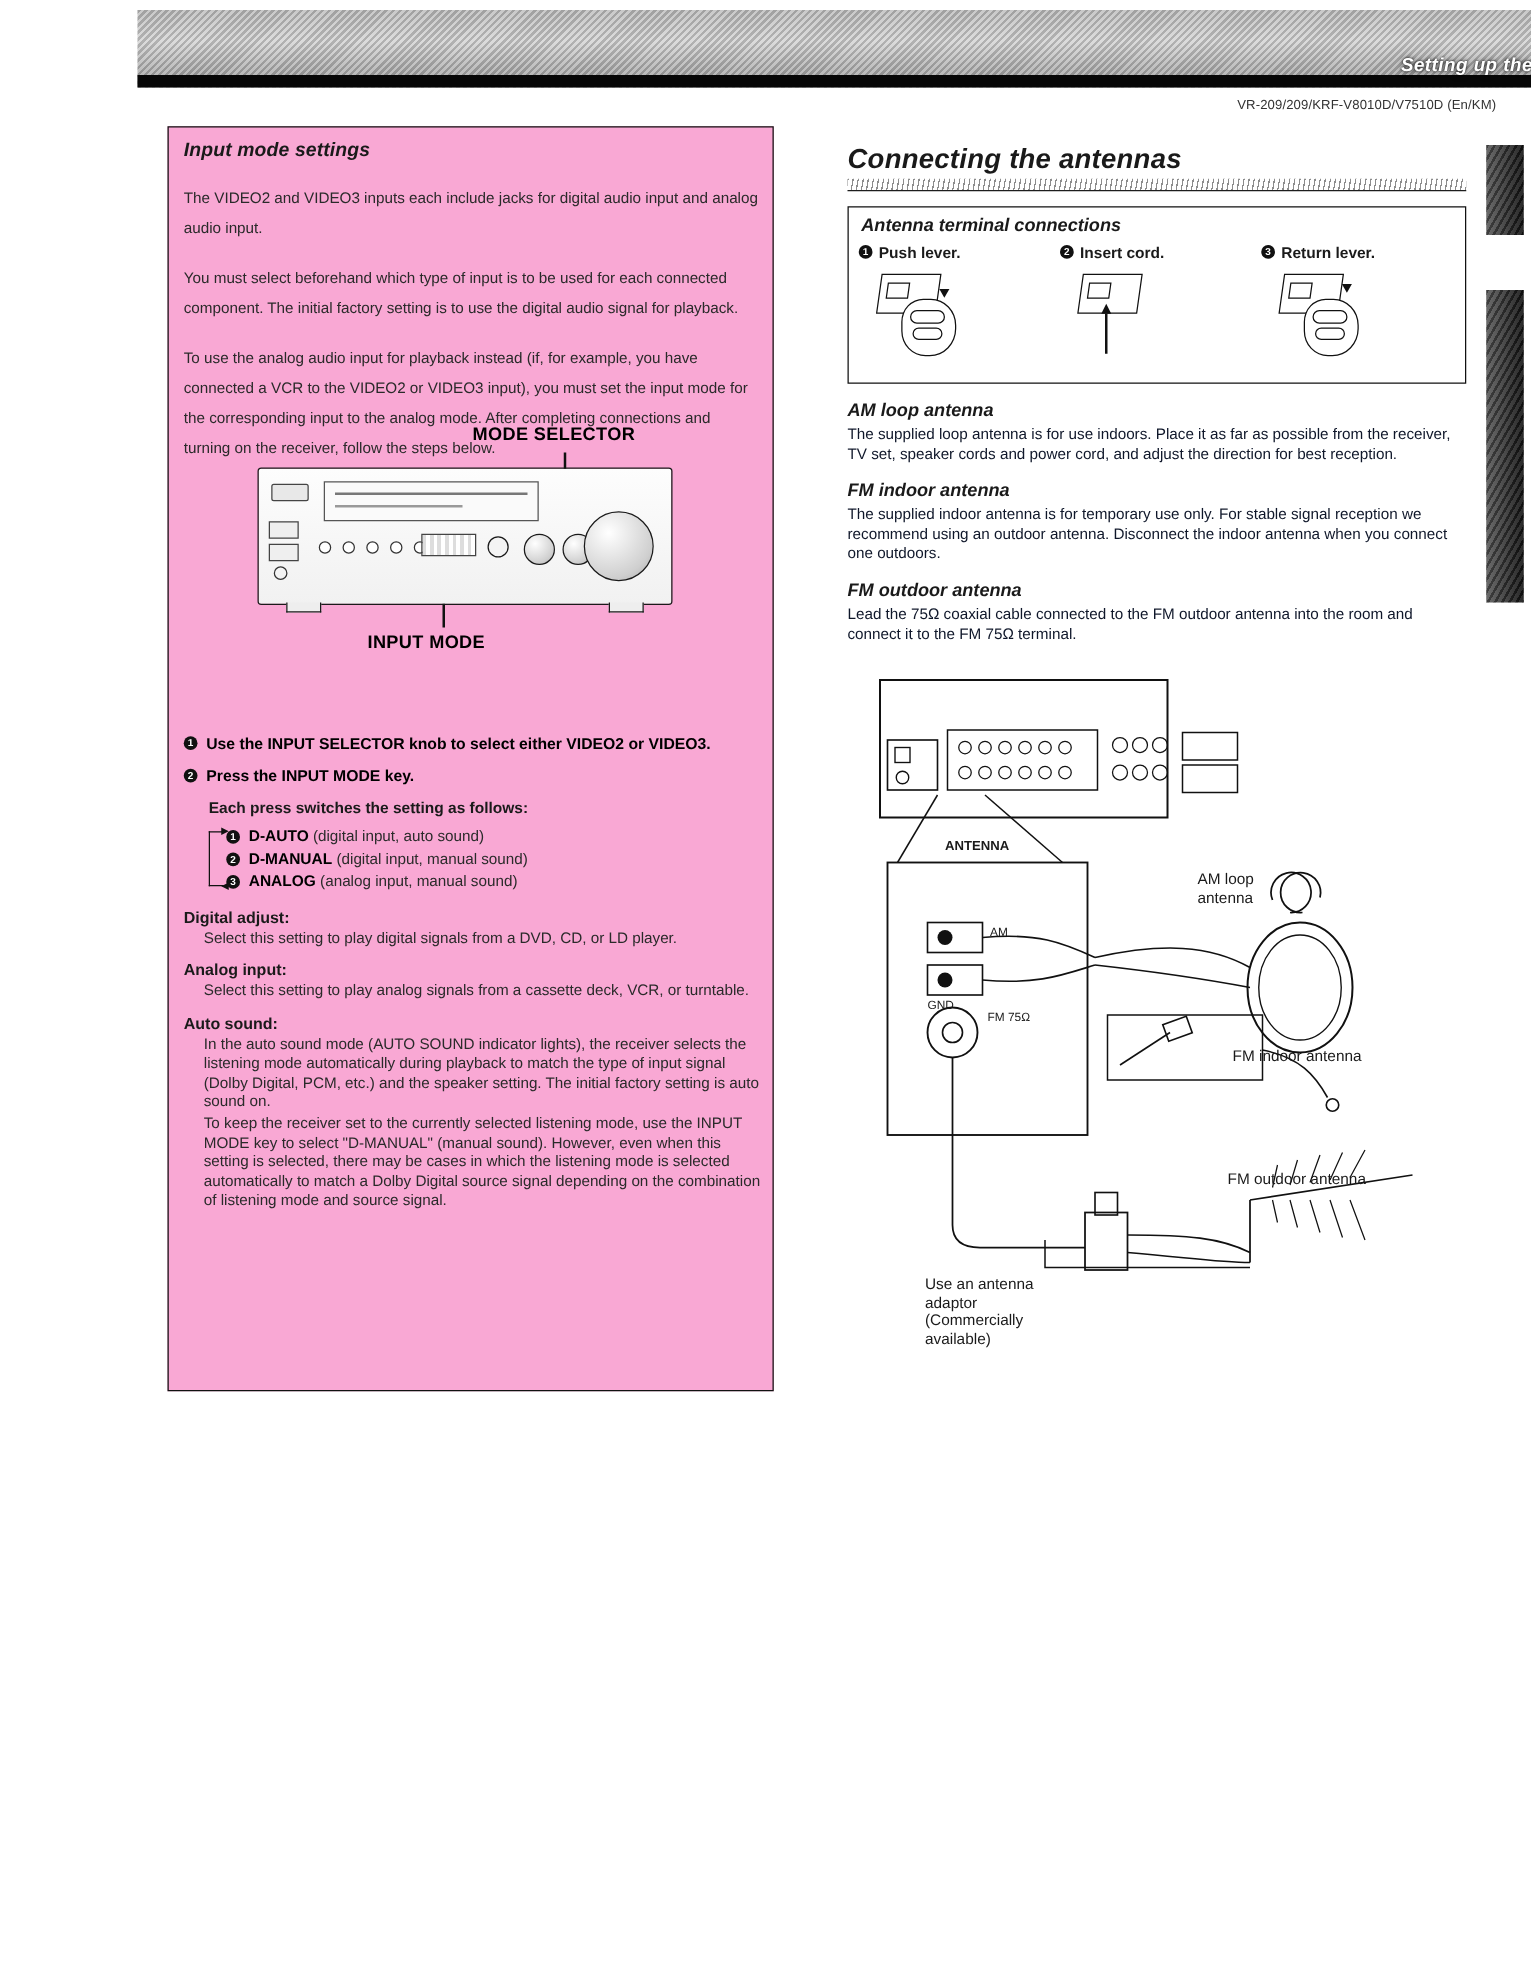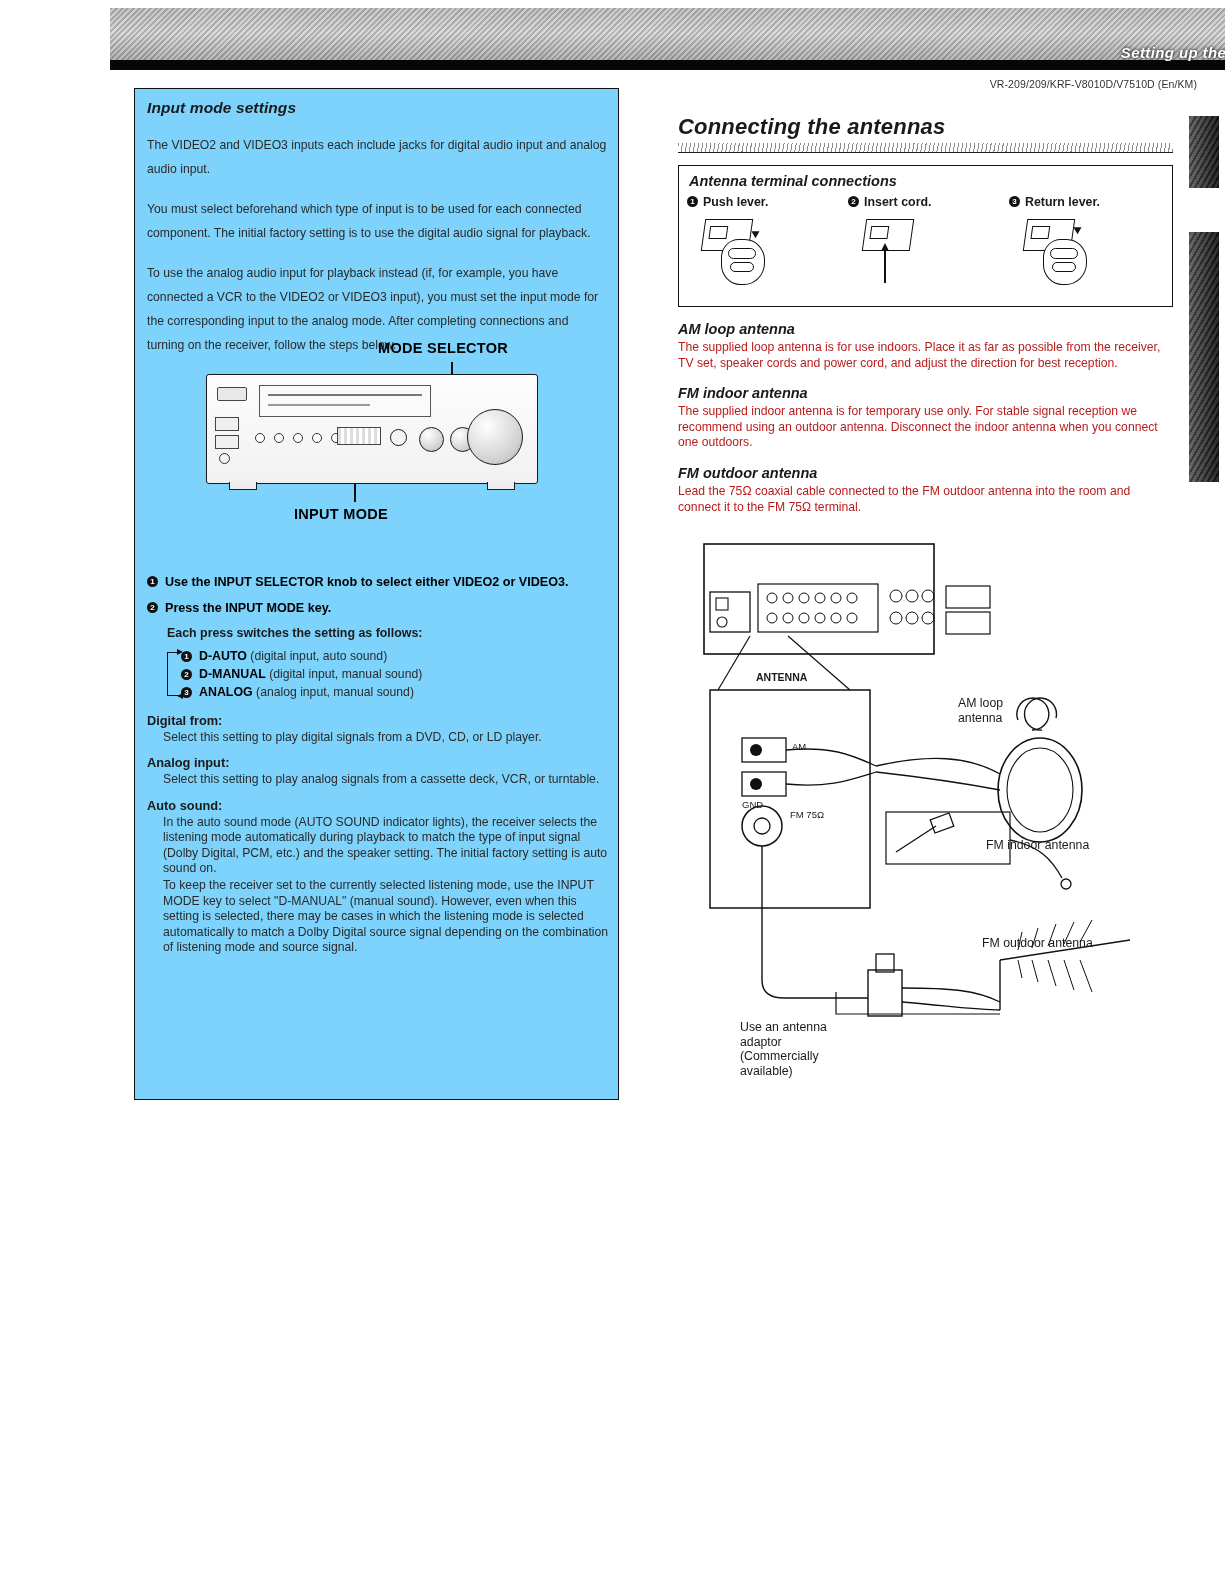--- a/index.html
+++ b/index.html
@@ -69,25 +69,25 @@
       repeating-linear-gradient(120deg, rgba(0,0,0,.28) 0 2px, rgba(255,255,255,.10) 2px 5px),
       linear-gradient(90deg, #5a5a5a, #111);
   }
   .side-tab.t1 { top: 116px; width: 30px; height: 72px; }
   .side-tab.t2 { top: 232px; width: 30px; height: 250px; }
 
   
   .left-box {
     position: absolute;
     left: 134px;
-    top: 88px;
+    top: 101px;
     width: 483px;
     height: 1010px;
     border: 1.4px solid #111;
-    background: #7dd3fc;
+    background: #f9a8d4;
   }
   .left-inner {
     position: absolute;
     left: 12px;
     top: 10px;
     width: 462px;
   }
   h2.sec-title {
     margin: 0 0 8px 0;
     font-size: 15.5px;
@@ -414,21 +414,21 @@
   .rsec h3 {
     margin: 0 0 3px 0;
     font-size: 14.5px;
     font-style: italic;
     font-weight: bold;
   }
   .rsec p {
     margin: 0;
     font-size: 12.2px;
     line-height: 15.6px;
-    color: #b91c1c;
+    color: #0f172a;
   }
 
   
   .wire-diagram {
     position: absolute;
     left: 700px;
     top: 540px;
     width: 480px;
     height: 560px;
   }
@@ -487,21 +487,21 @@
             <span>(digital input, manual sound)</span>
           </div>
           <div class="mode-item">
             <span class="num-badge">3</span>
             <b>ANALOG</b>
             <span>(analog input, manual sound)</span>
           </div>
         </div>
 
         <div class="defn">
-          <h4>Digital from:</h4>
+          <h4>Digital adjust:</h4>
           <p>Select this setting to play digital signals from a DVD, CD, or LD player.</p>
         </div>
 
         <div class="defn">
           <h4>Analog input:</h4>
           <p>Select this setting to play analog signals from a cassette deck, VCR, or turntable.</p>
         </div>
 
         <div class="defn">
           <h4>Auto sound:</h4>

